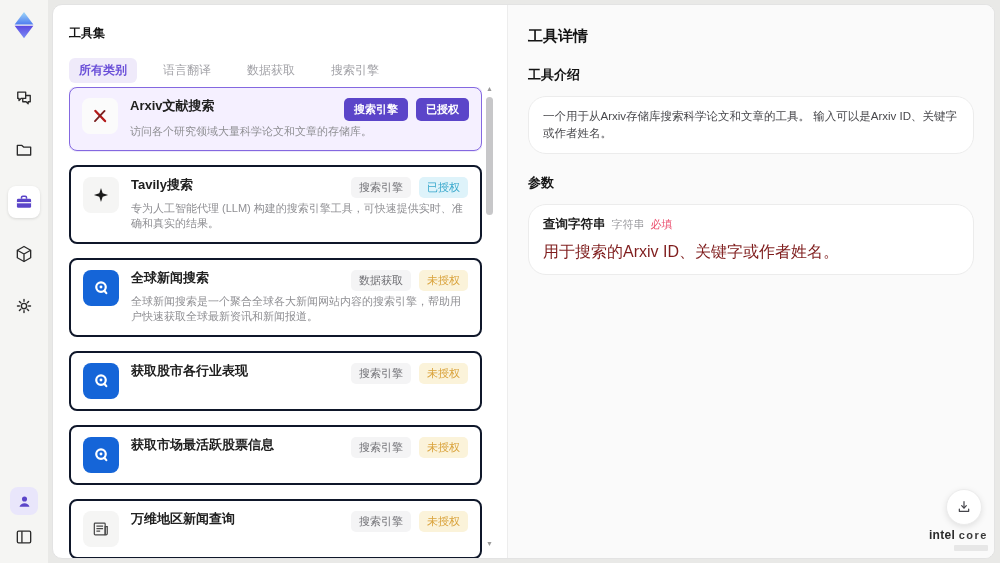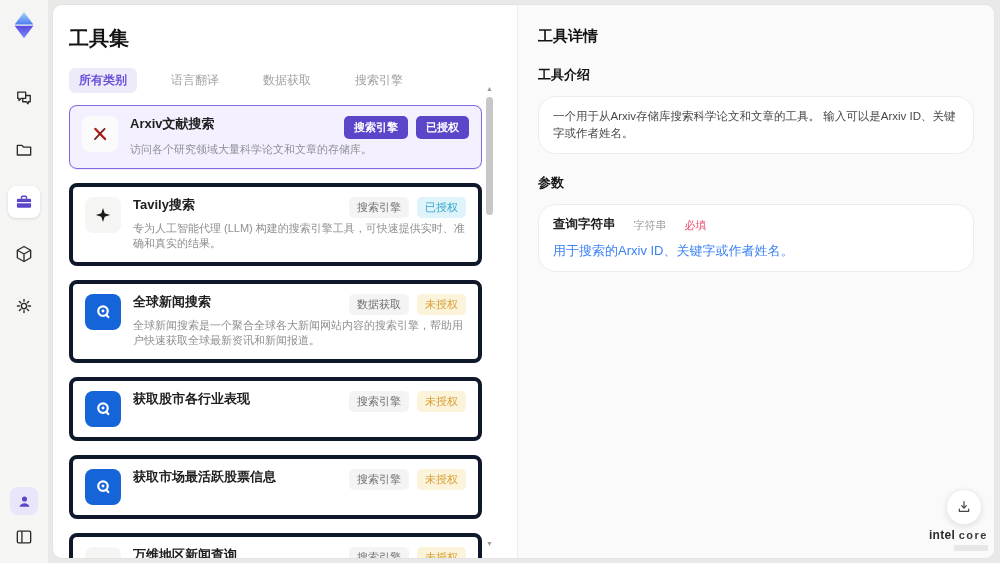--- a/index.html
+++ b/index.html
@@ -22,27 +22,27 @@
   .side-btn.active { background:#ffffff; box-shadow:0 1px 3px rgba(0,0,0,.12); }
   .side-bottom { margin-top:auto; margin-bottom:10px; display:flex; flex-direction:column; align-items:center; gap:6px; }
   .avatar-btn { width:28px; height:28px; border-radius:8px; background:#e9e6fb; display:flex; align-items:center; justify-content:center; }
   
   .panel {
     position:absolute; left:52px; top:4px; right:5px; bottom:4px;
     background:#ffffff; border:1px solid #e3e3e3; border-radius:10px;
     display:flex; overflow:hidden;
   }
   .list-pane { width:454px; padding:20px 25px 0 16px; position:relative; display:flex; flex-direction:column; }
-  .page-title { font-size:20px; font-weight:700; color:#141414; }
-  .tabs { display:flex; align-items:center; gap:24px; margin-top:16px; }
+  .page-title { font-size:12px; font-weight:700; color:#141414; }
+  .tabs { display:flex; align-items:center; gap:16px; margin-top:16px; }
   .tab { font-size:12px; color:#a3a3a8; padding:4px 10px; border-radius:6px; cursor:pointer; white-space:nowrap; }
   .tab.active { color:#6a4fd8; background:#efeafa; font-weight:700; }
-  .tool-list { margin-top:12px; flex:1; overflow:hidden; }
+  .tool-list { margin-top:4px; flex:1; overflow:hidden; }
   .card {
-    border:4px solid #0f172a; border-radius:8px; background:#fff;
+    border:2px solid #0f172a; border-radius:8px; background:#fff;
     padding:10px 12px; margin-bottom:14px; display:flex; gap:12px; cursor:pointer;
   }
   .card.selected { border:1.5px solid #8468e0; background:#f5f0ff; box-shadow:0 0 0 1px rgba(132,104,224,.15); }
   .tool-icon {
     flex:0 0 36px; width:36px; height:36px; border-radius:8px; background:#f5f5f4;
     display:flex; align-items:center; justify-content:center; overflow:hidden;
   }
   .tool-icon.blue { background:#1565d8; }
   .tool-icon.white { background:#fbfbfb; }
   .card-body { flex:1; min-width:0; }
@@ -54,30 +54,30 @@
   .badge.auth { color:#38a8cc; background:#def3fa; }
   .badge.unauth { color:#d9a23a; background:#fbf3da; }
   .card.selected .badge { background:#5b45c9; color:#ffffff; font-weight:700; padding:6px 10px; }
   .tool-desc { font-size:11px; color:#8f8f93; line-height:15.5px; margin-top:3px; }
   
   .scrollbar { position:absolute; right:13px; top:88px; bottom:10px; width:9px; }
   .sb-arrow { position:absolute; left:0; width:9px; text-align:center; font-size:7px; color:#9a9a9a; line-height:8px; cursor:pointer; }
   .sb-arrow.up { top:-8px; } .sb-arrow.down { bottom:0; }
   .sb-thumb { position:absolute; top:4px; left:1px; width:7px; height:118px; background:#c7c7c9; border-radius:4px; cursor:pointer; }
   
-  .detail-pane { flex:1; background:#fafafa; border-left:1px solid #ededed; padding:22px 20px 0 20px;margin-left:10px; }
+  .detail-pane { flex:1; background:#fafafa; border-left:1px solid #ededed; padding:22px 20px 0 20px; }
   .detail-title { font-size:15px; font-weight:700; color:#141414; }
   .section-h { font-size:13px; font-weight:700; color:#141414; margin-top:20px; }
   .detail-box { margin-top:12px; background:#ffffff; border:1px solid #ececec; border-radius:18px; padding:11px 14px; }
   .intro-text { font-size:11.5px; color:#48484c; line-height:17px; }
-  .param-name-row { display:flex; align-items:flex-end; gap:18px; }
+  .param-name-row { display:flex; align-items:center; gap:6px; }
   .param-name { font-size:12.5px; font-weight:700; color:#202020; }
   .param-type { font-size:11px; color:#9a9a9e; }
   .param-required { font-size:11px; color:#ec5070; }
-  .param-desc { font-size:13px; color:#3b82f6; margin-top:9px; }
+  .param-desc { font-size:16px; color:#7f1d1d; margin-top:9px; }
   
   .download-fab {
     position:absolute; right:18px; bottom:38px; width:36px; height:36px; border-radius:50%;
     background:#fff; border:1px solid #ececec; box-shadow:0 2px 6px rgba(0,0,0,.10);
     display:flex; align-items:center; justify-content:center; cursor:pointer;
   }
   .brand { position:absolute; right:12px; bottom:12px; text-align:right; }
   .brand-line { font-size:12px; color:#2b2b2b; letter-spacing:.3px; }
   .brand-line .b1 { font-weight:700; }
   .brand-line .b2 { font-weight:700; letter-spacing:1.5px; font-size:11px; color:#3a3a3a; }

